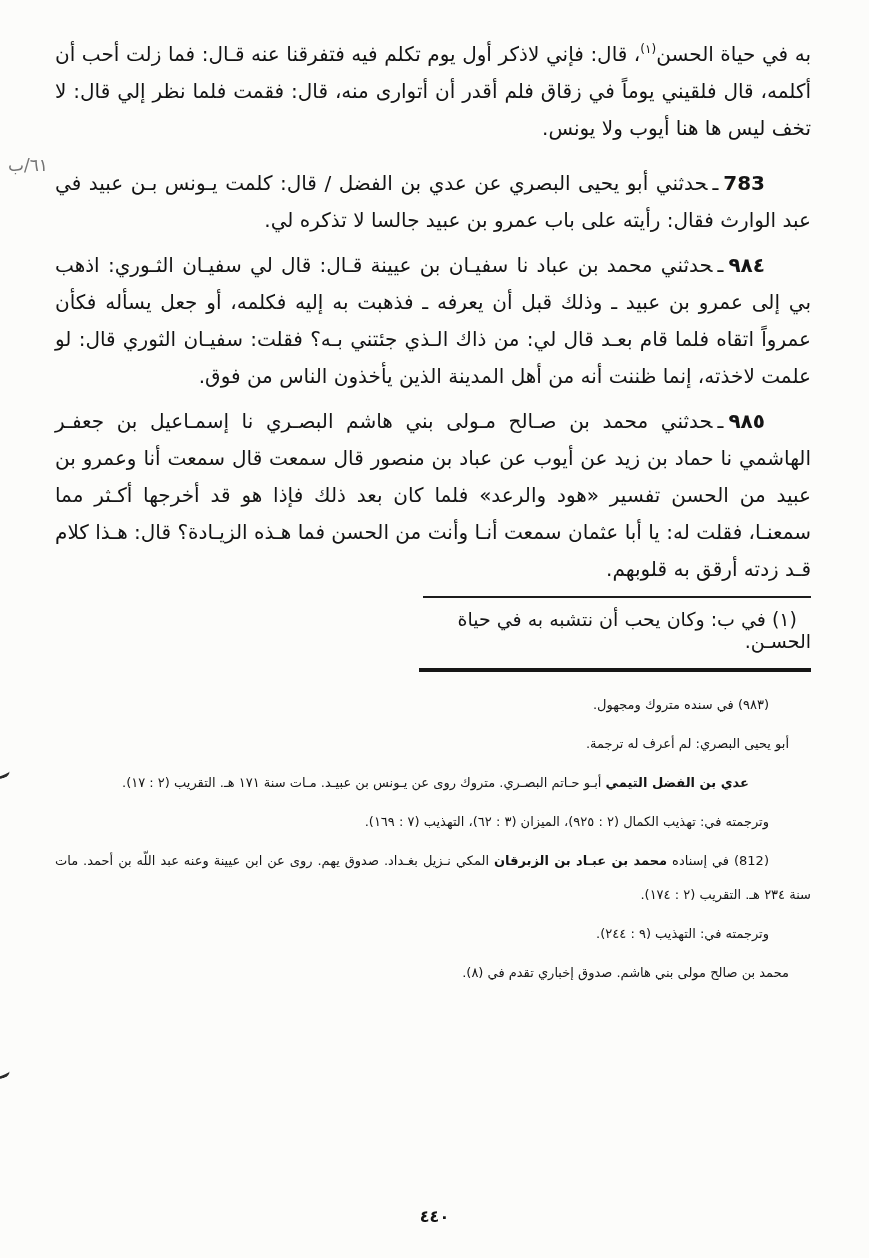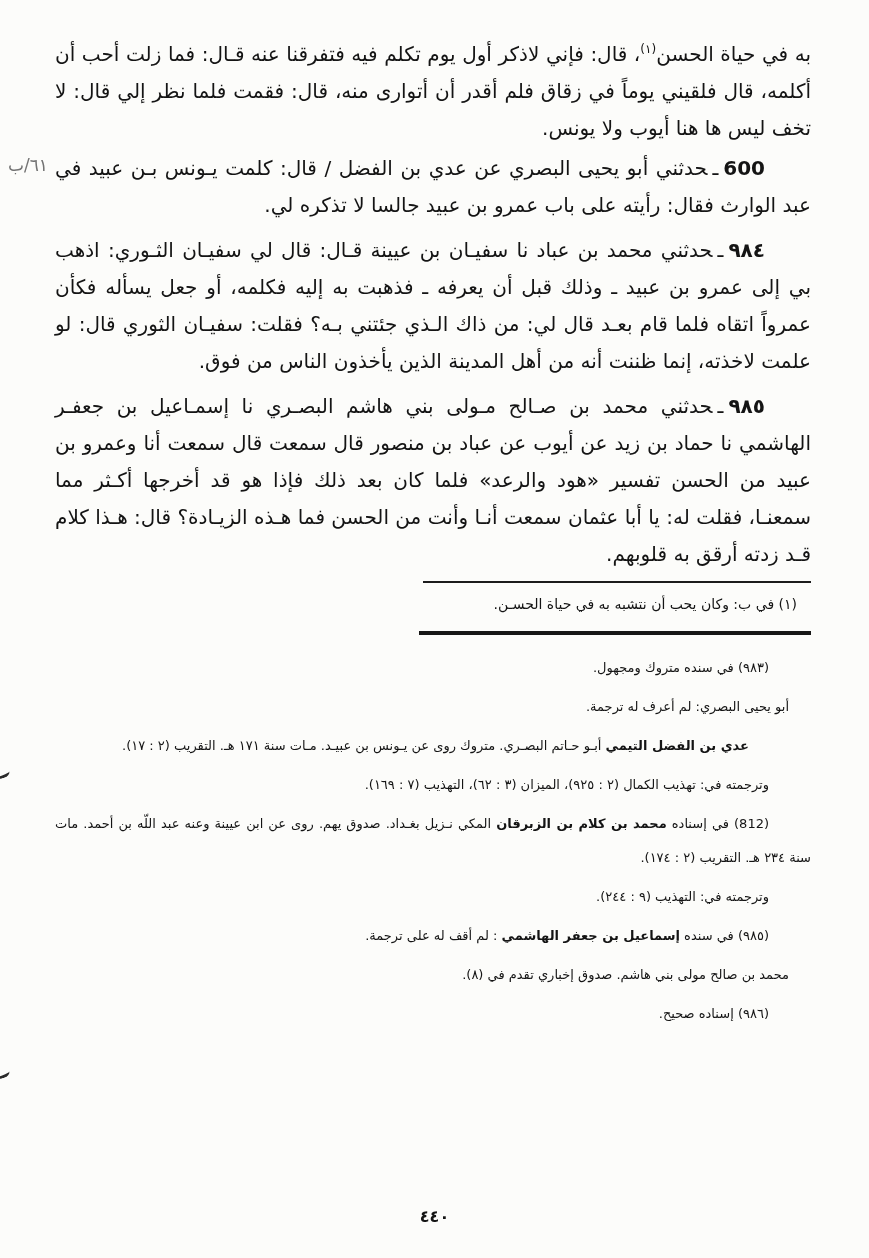--- a/index.html
+++ b/index.html
@@ -17,38 +17,38 @@
     inset: 0;
     padding: 36px 58px 0 55px;
   }
   
   .main p {
     font-size: 20px;
     line-height: 37px;
     text-align: justify;
     margin-bottom: 8px;
   }
-  .main p.opening { text-indent: 0; margin-bottom: 3px; }
+  .main p.opening { text-indent: 0; margin-bottom: 18px; }
   .main p.narr { text-indent: 46px; }
   .num { font-weight: bold; }
   .dash { padding: 0 5px; }
   .fnmark {
     font-size: 12px;
     vertical-align: super;
     line-height: 0;
   }
   
   .footnote-block {
     width: 388px;           
     border-top: 2px solid #1c1c1c;
     margin-top: 6px;
     padding-top: 10px;
   }
   .footnote-block p {
-    font-size: 14px;
+    font-size: 19px;
     line-height: 22px;
     text-indent: 14px;
   }
   .double-rule {
     width: 392px;
     height: 4px;
     border-top: 2.5px solid #161616;
     border-bottom: 2.5px solid #161616;
     margin-top: 16px;
   }
@@ -94,21 +94,21 @@
 </head>
 <body>
 
 <div class="page">
 
   <div class="main">
 
     <p class="opening"><span>به في حياة الحسن</span><span class="fnmark">(١)</span><span>، قال: فإني لاذكر أول يوم تكلم فيه فتفرقنا عنه قـال: فما زلت أحب أن أكلمه، قال فلقيني يوماً في زقاق فلم أقدر أن أتوارى منه، قال: فقمت فلما نظر إلي قال: لا تخف ليس ها هنا أيوب ولا يونس.</span></p>
 
     <p class="narr">
-      <span class="num">600</span><span class="dash">ـ</span><span>حدثني أبو يحيى البصري عن عدي بن الفضل / قال: كلمت يـونس بـن عبيد في عبد الوارث فقال: رأيته على باب عمرو بن عبيد جالسا لا تذكره لي.</span>
+      <span class="num">783</span><span class="dash">ـ</span><span>حدثني أبو يحيى البصري عن عدي بن الفضل / قال: كلمت يـونس بـن عبيد في عبد الوارث فقال: رأيته على باب عمرو بن عبيد جالسا لا تذكره لي.</span>
     </p>
 
     <p class="narr">
       <span class="num">٩٨٤</span><span class="dash">ـ</span><span>حدثني محمد بن عباد نا سفيـان بن عيينة قـال: قال لي سفيـان الثـوري: اذهب بي إلى عمرو بن عبيد ـ وذلك قبل أن يعرفه ـ فذهبت به إليه فكلمه، أو جعل يسأله فكأن عمرواً اتقاه فلما قام بعـد قال لي: من ذاك الـذي جئتني بـه؟ فقلت: سفيـان الثوري قال: لو علمت لاخذته، إنما ظننت أنه من أهل المدينة الذين يأخذون الناس من فوق.</span>
     </p>
 
     <p class="narr">
       <span class="num">٩٨٥</span><span class="dash">ـ</span><span>حدثني محمد بن صـالح مـولى بني هاشم البصـري نا إسمـاعيل بن جعفـر الهاشمي نا حماد بن زيد عن أيوب عن عباد بن منصور قال سمعت قال سمعت أنا وعمرو بن عبيد من الحسن تفسير «هود والرعد» فلما كان بعد ذلك فإذا هو قد أخرجها أكـثر مما سمعنـا، فقلت له: يا أبا عثمان سمعت أنـا وأنت من الحسن فما هـذه الزيـادة؟ قال: هـذا كلام قـد زدته أرقق به قلوبهم.</span>
     </p>
 
@@ -140,43 +140,33 @@
       <span>أبـو حـاتم البصـري. متروك روى عن يـونس بن عبيـد. مـات سنة ١٧١ هـ. التقريب (٢ : ١٧).</span>
     </p>
 
     <p class="ind-md">
       <span>وترجمته في: تهذيب الكمال (٢ : ٩٢٥)، الميزان (٣ : ٦٢)، التهذيب (٧ : ١٦٩).</span>
     </p>
 
     <p class="ind-md">
       <span>(812)</span>
       <span>في إسناده</span>
-      <span class="b">محمد بن كلام بن الزبرقان</span>
+      <span class="b">محمد بن عبـاد بن الزبرقان</span>
       <span>المكي نـزيل بغـداد. صدوق يهم. روى عن ابن عيينة وعنه عبد اللّه بن أحمد. مات سنة ٢٣٤ هـ. التقريب (٢ : ١٧٤).</span>
     </p>
 
     <p class="ind-md">
       <span>وترجمته في: التهذيب (٩ : ٢٤٤).</span>
     </p>
 
-    <p class="ind-md">
-      <span>(٩٨٥)</span>
-      <span>في سنده</span>
-      <span class="b">إسماعيل بن جعفر الهاشمي</span>
-      <span>: لم أقف له على ترجمة.</span>
-    </p>
 
     <p class="ind-sm">
       <span>محمد بن صالح مولى بني هاشم. صدوق إخباري تقدم في (٨).</span>
     </p>
 
-    <p class="ind-md">
-      <span>(٩٨٦)</span>
-      <span>إسناده صحيح.</span>
-    </p>
 
 
   </div>
 
 </div>
 
 <div class="folio-note">٦١/ب</div>
 
 <div class="edge-mark m1"></div>
 <div class="edge-mark m2"></div>

